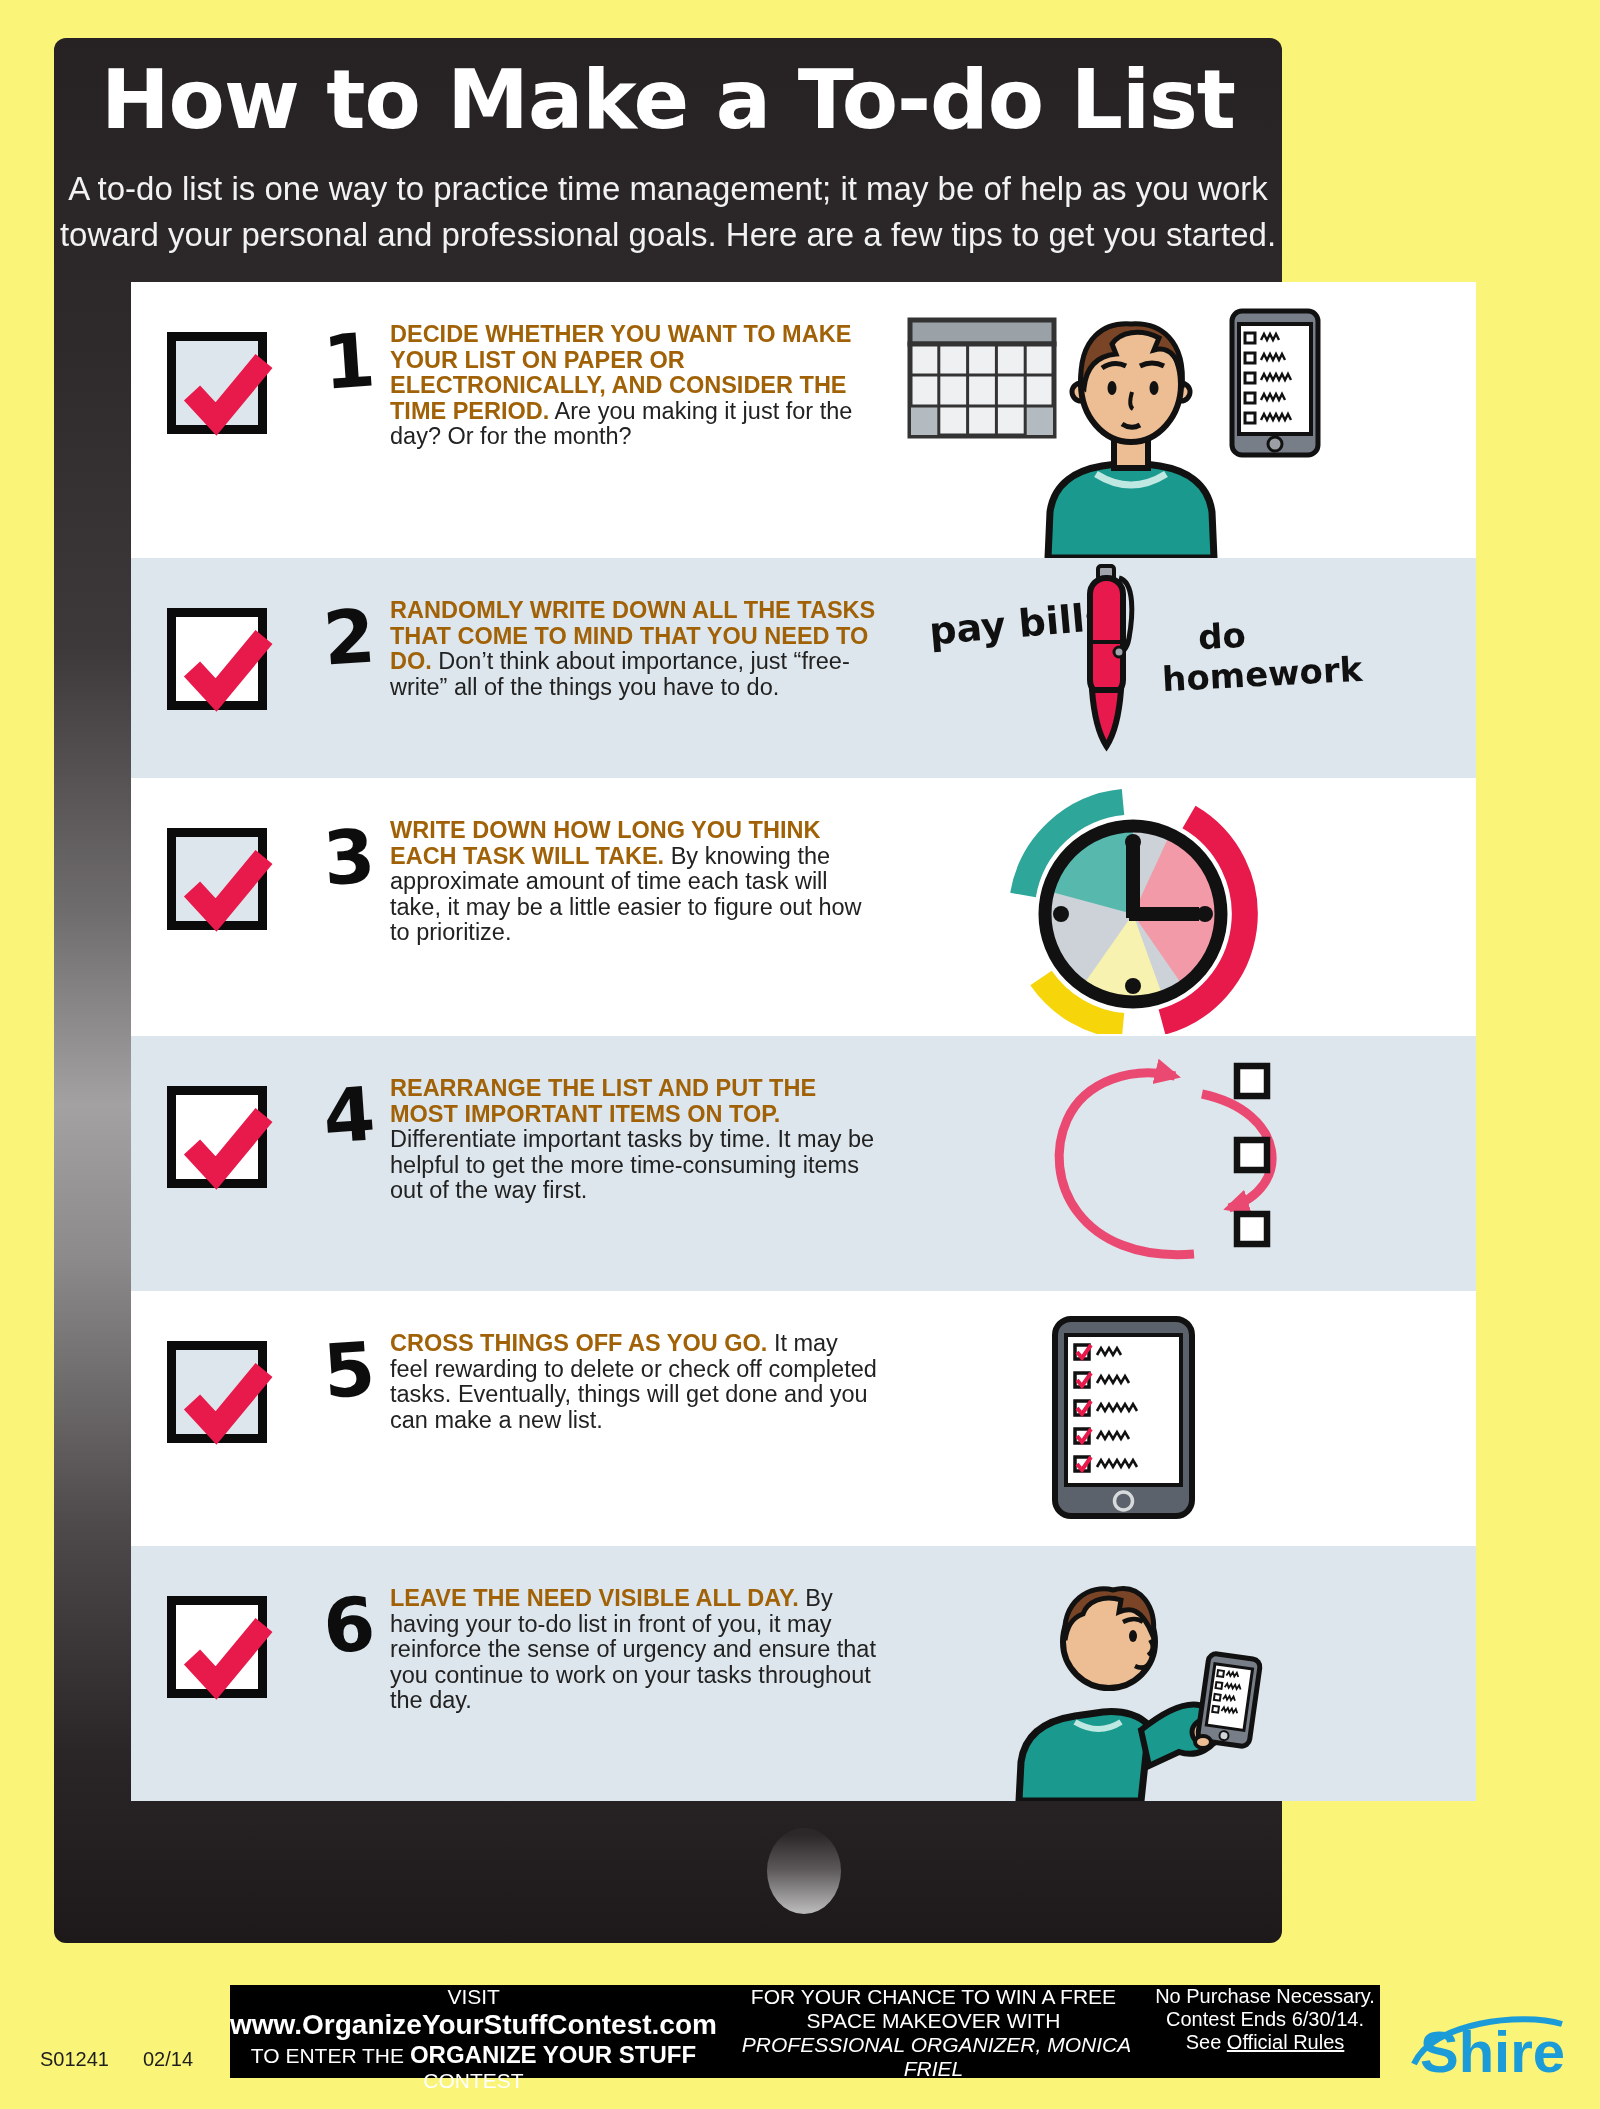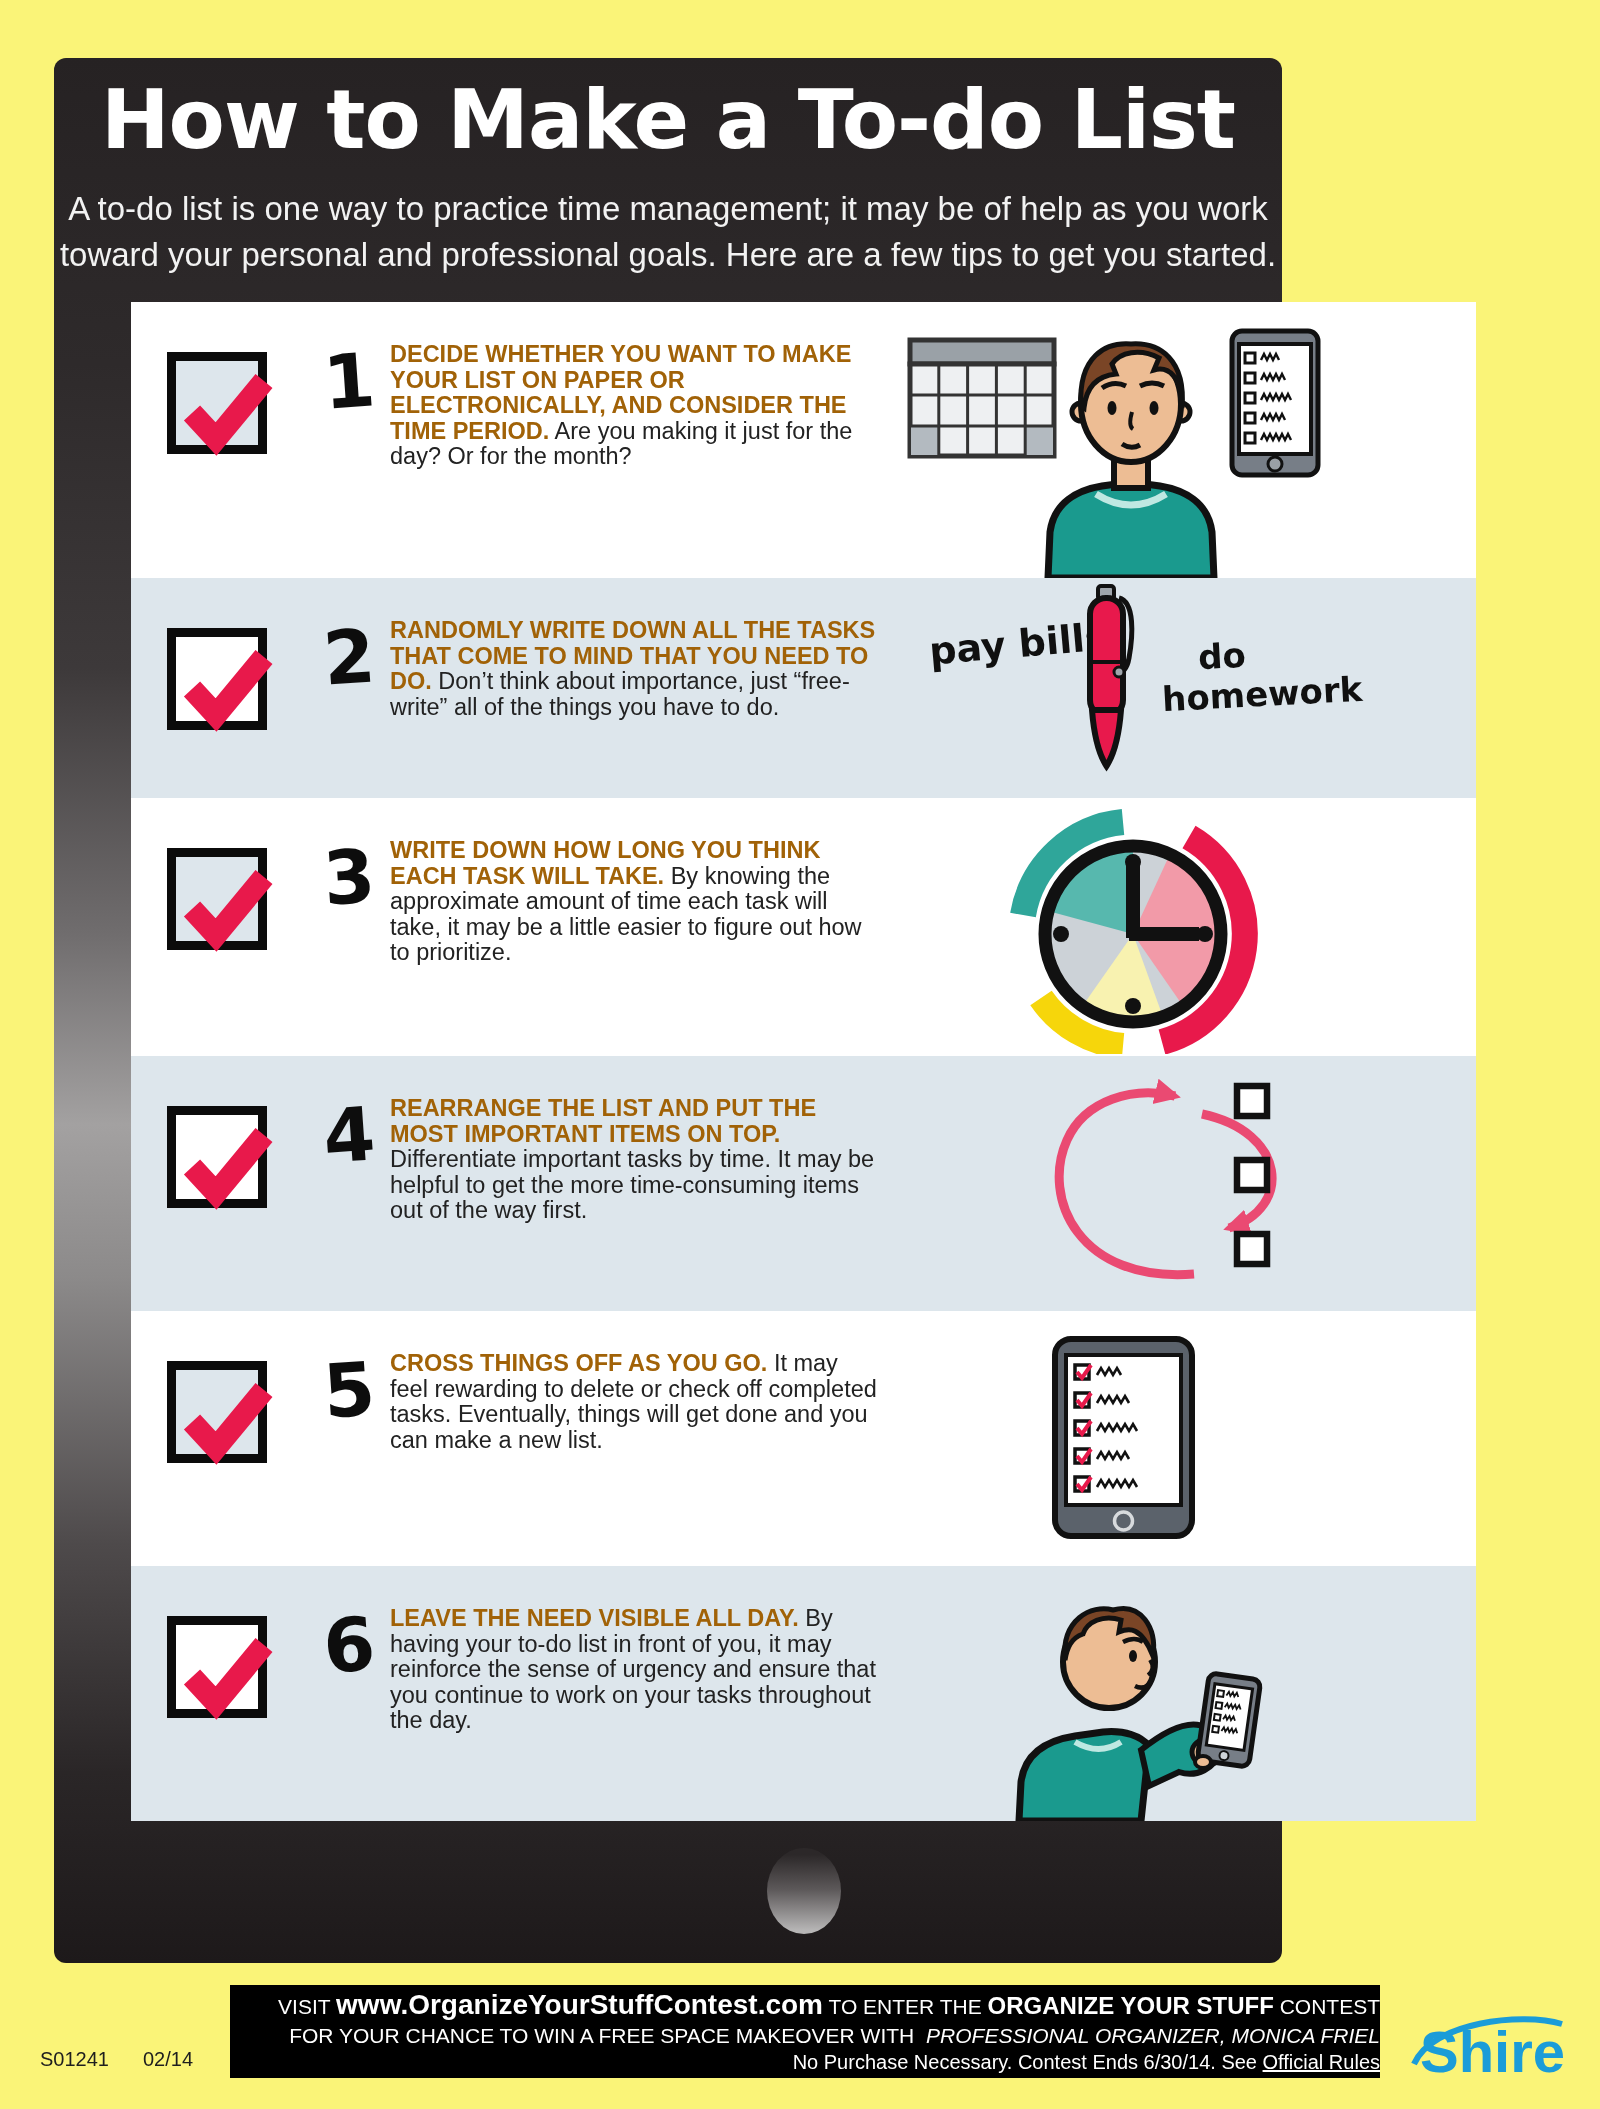--- a/index.html
+++ b/index.html
@@ -1,19 +1,19 @@
 <!DOCTYPE html>
 <html><head>
 <meta charset="utf-8">
 <style>
   html,body{margin:0;padding:0;}
   #page{position:relative;width:1600px;height:2109px;background:#faf478;overflow:hidden;
         font-family:"Liberation Sans",sans-serif;}
   
-  .tablet{position:absolute;left:54px;top:58px;width:1228px;height:1905px;border-radius:12px;
+  .tablet{position:absolute;left:54px;top:38px;width:1228px;height:1905px;border-radius:12px;
           background:linear-gradient(180deg,#262223 0%,#2e2a2b 16%,#3d393a 32%,#706d6e 46%,
                      #a3a1a1 56%,#8c8a8a 64%,#4e4a4b 78%,#2a2627 90%,#1d191a 100%);}
   .home-btn{position:absolute;left:713px;top:1790px;width:74px;height:86px;border-radius:50%;
             background:linear-gradient(180deg,#2c2829 8%,#5c5859 48%,#b7b6b6 96%);}
   
   .title{position:absolute;top:14px;left:0;width:100%;text-align:center;color:#ffffff;
          font-family:"DejaVu Sans",sans-serif;font-weight:800;font-size:82px;letter-spacing:-1px;}
   .subtitle{position:absolute;top:128px;left:50%;transform:translateX(-50%);width:1270px;
             text-align:center;color:#f2f2f2;font-size:33px;line-height:1.38;font-weight:400;}
   
@@ -25,21 +25,21 @@
   .row .cb{background:#dde6ec;} .row.alt .cb{background:#ffffff;}
   .cb svg{position:absolute;left:-4px;top:-6px;}
   .num{position:absolute;left:176px;top:36px;width:84px;text-align:center;color:#0d0d0d;
        font-family:"DejaVu Sans",sans-serif;font-weight:800;font-size:74px;transform:rotate(-4deg);}
   .txt{position:absolute;left:259px;top:40px;width:490px;font-size:23.5px;line-height:25.5px;color:#222222;}
   .txt .b{font-weight:700;color:#a16207;}
   .ill{position:absolute;}
   .hand{position:absolute;color:#101010;font-family:"DejaVu Sans",sans-serif;font-weight:700;}
   
   .footer-bar{position:absolute;left:230px;top:1985px;width:1150px;height:93px;background:#000000;
-              color:#ffffff;display:flex;flex-direction:column;justify-content:center;align-items:flex-end;
+              color:#ffffff;display:flex;flex-direction:row;justify-content:center;align-items:flex-start;
               gap:3px;text-align:center;}
   .f1{font-size:21px;} .f1 .url{font-size:28px;font-weight:700;} .f1 .bb{font-weight:700;font-size:24px;}
   .f2{font-size:21px;} .f2 .it{font-style:italic;margin-left:6px;}
   .f3{font-size:20px;} .f3 .ul{text-decoration:underline;}
   .code{position:absolute;left:40px;top:2048px;font-size:20px;color:#1e1e1e;}
   .code span{margin-right:34px;margin-top:48px;}
   .shire{position:absolute;left:1404px;top:2008px;}
 </style>
 </head>
 <body>

